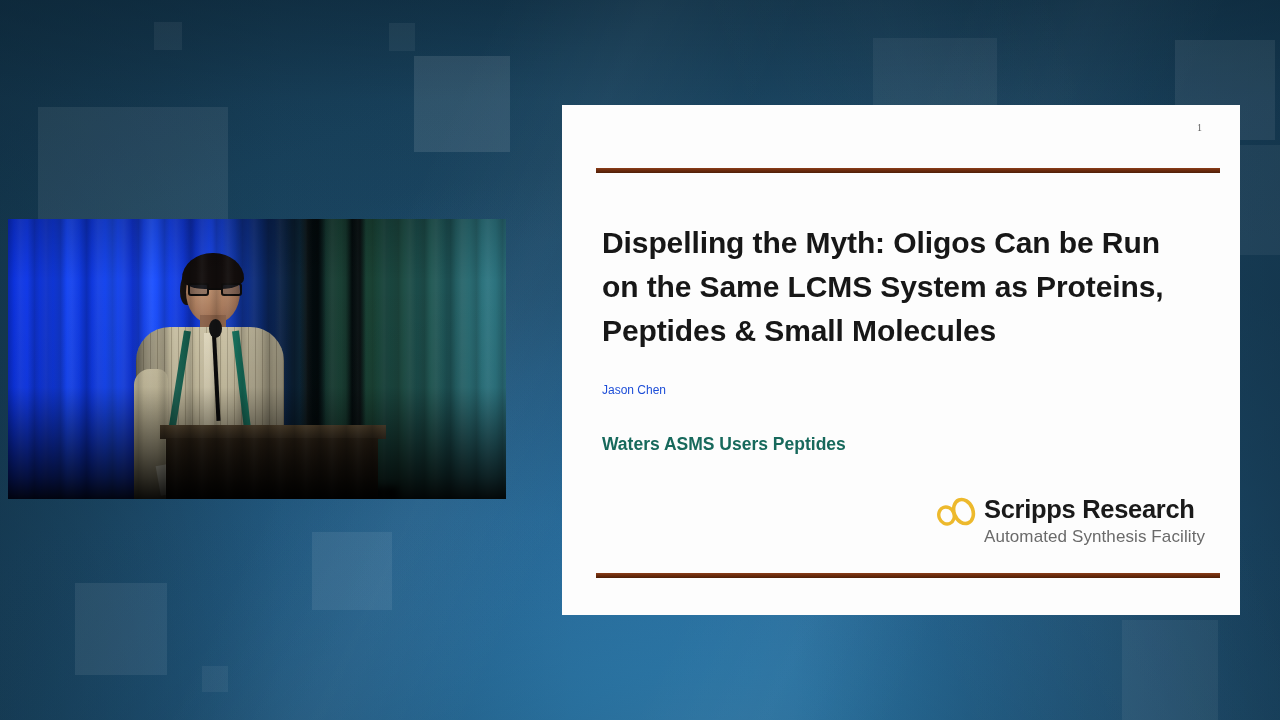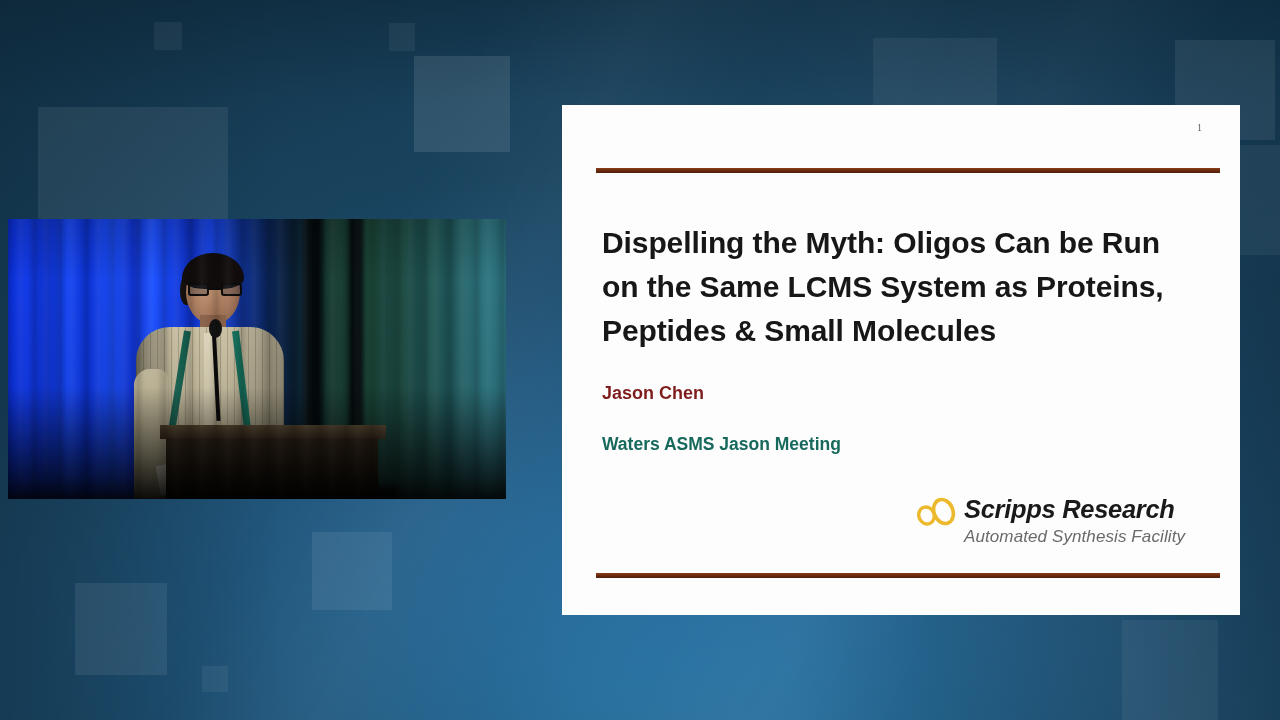--- a/index.html
+++ b/index.html
@@ -295,43 +295,42 @@
     font-weight: bold;
     line-height: 1.46;
     color: #171717;
     letter-spacing: -0.1px;
   }
 
   #slide-author {
     position: absolute;
     left: 40px;
     top: 278px;
-    font-size: 18px;
-    font-weight: bold;
-    color: #7f1d1d;
+    font-size: 12px;
+    font-weight: normal;
+    color: #1d4ed8;
   }
   #slide-event {
     position: absolute;
     left: 40px;
     top: 327px;
     font-size: 17.5px;
     font-weight: bold;
     color: #17695c;
     line-height: 1.42;
   }
   #slide-event .line2 { display: block; }
 
   
   #logo-block {
     position: absolute;
-    left: 352px;
+    left: 372px;
     top: 390px;
     width: 300px;
     height: 56px;
-    font-style: italic;
   }
   #logo-mark {
     position: absolute;
     left: 0; top: 2px;
     width: 44px; height: 32px;
   }
   #logo-wordmark {
     position: absolute;
     left: 50px;
     top: 0px;
@@ -411,21 +410,21 @@
 
     <div id="slide-number">1</div>
 
     <div class="slide-rule" id="slide-rule-top"></div>
 
     <div id="slide-title">Dispelling the Myth: Oligos Can be Run on the Same LCMS System as Proteins, Peptides &amp; Small Molecules</div>
 
     <div id="slide-author">Jason Chen</div>
 
     <div id="slide-event">
-      <span>Waters ASMS Jason Meeting</span>
+      <span>Waters ASMS Users Peptides</span>
     </div>
 
     <div id="logo-block">
       <svg id="logo-mark" viewBox="0 0 44 32">
         <g fill="none" stroke="#edb92c" stroke-linecap="round">
           <ellipse cx="12.5" cy="18.5" rx="7.6" ry="8.6" transform="rotate(-22 12.5 18.5)" stroke-width="3.4"></ellipse>
           <ellipse cx="29.5" cy="14.5" rx="9.4" ry="12.4" transform="rotate(-22 29.5 14.5)" stroke-width="3.6"></ellipse>
         </g>
       </svg>
       <div id="logo-wordmark">Scripps Research</div>

